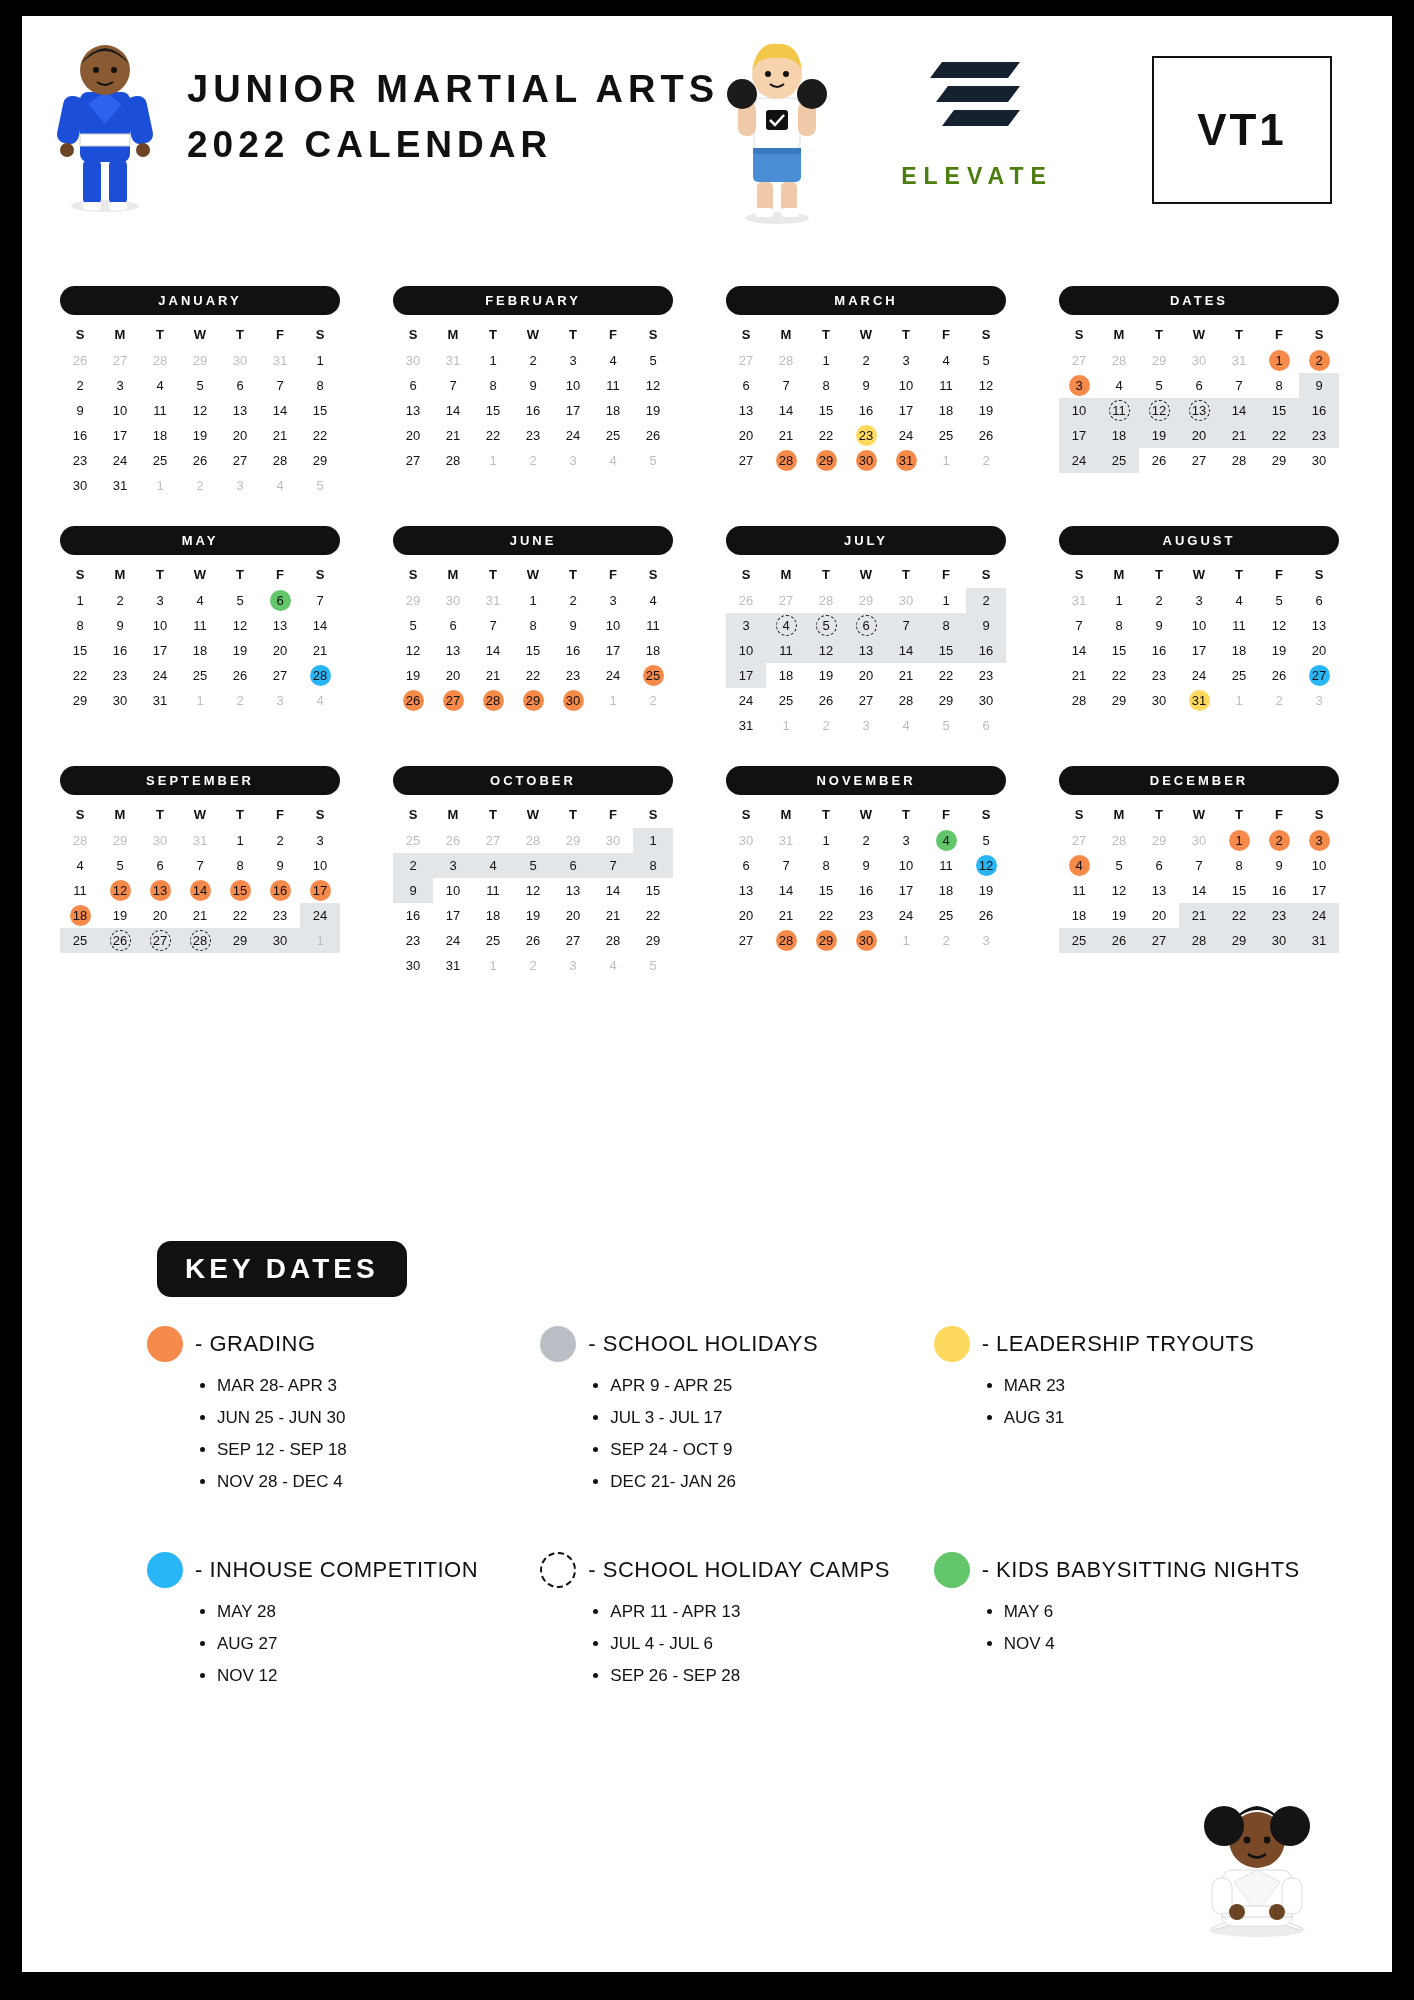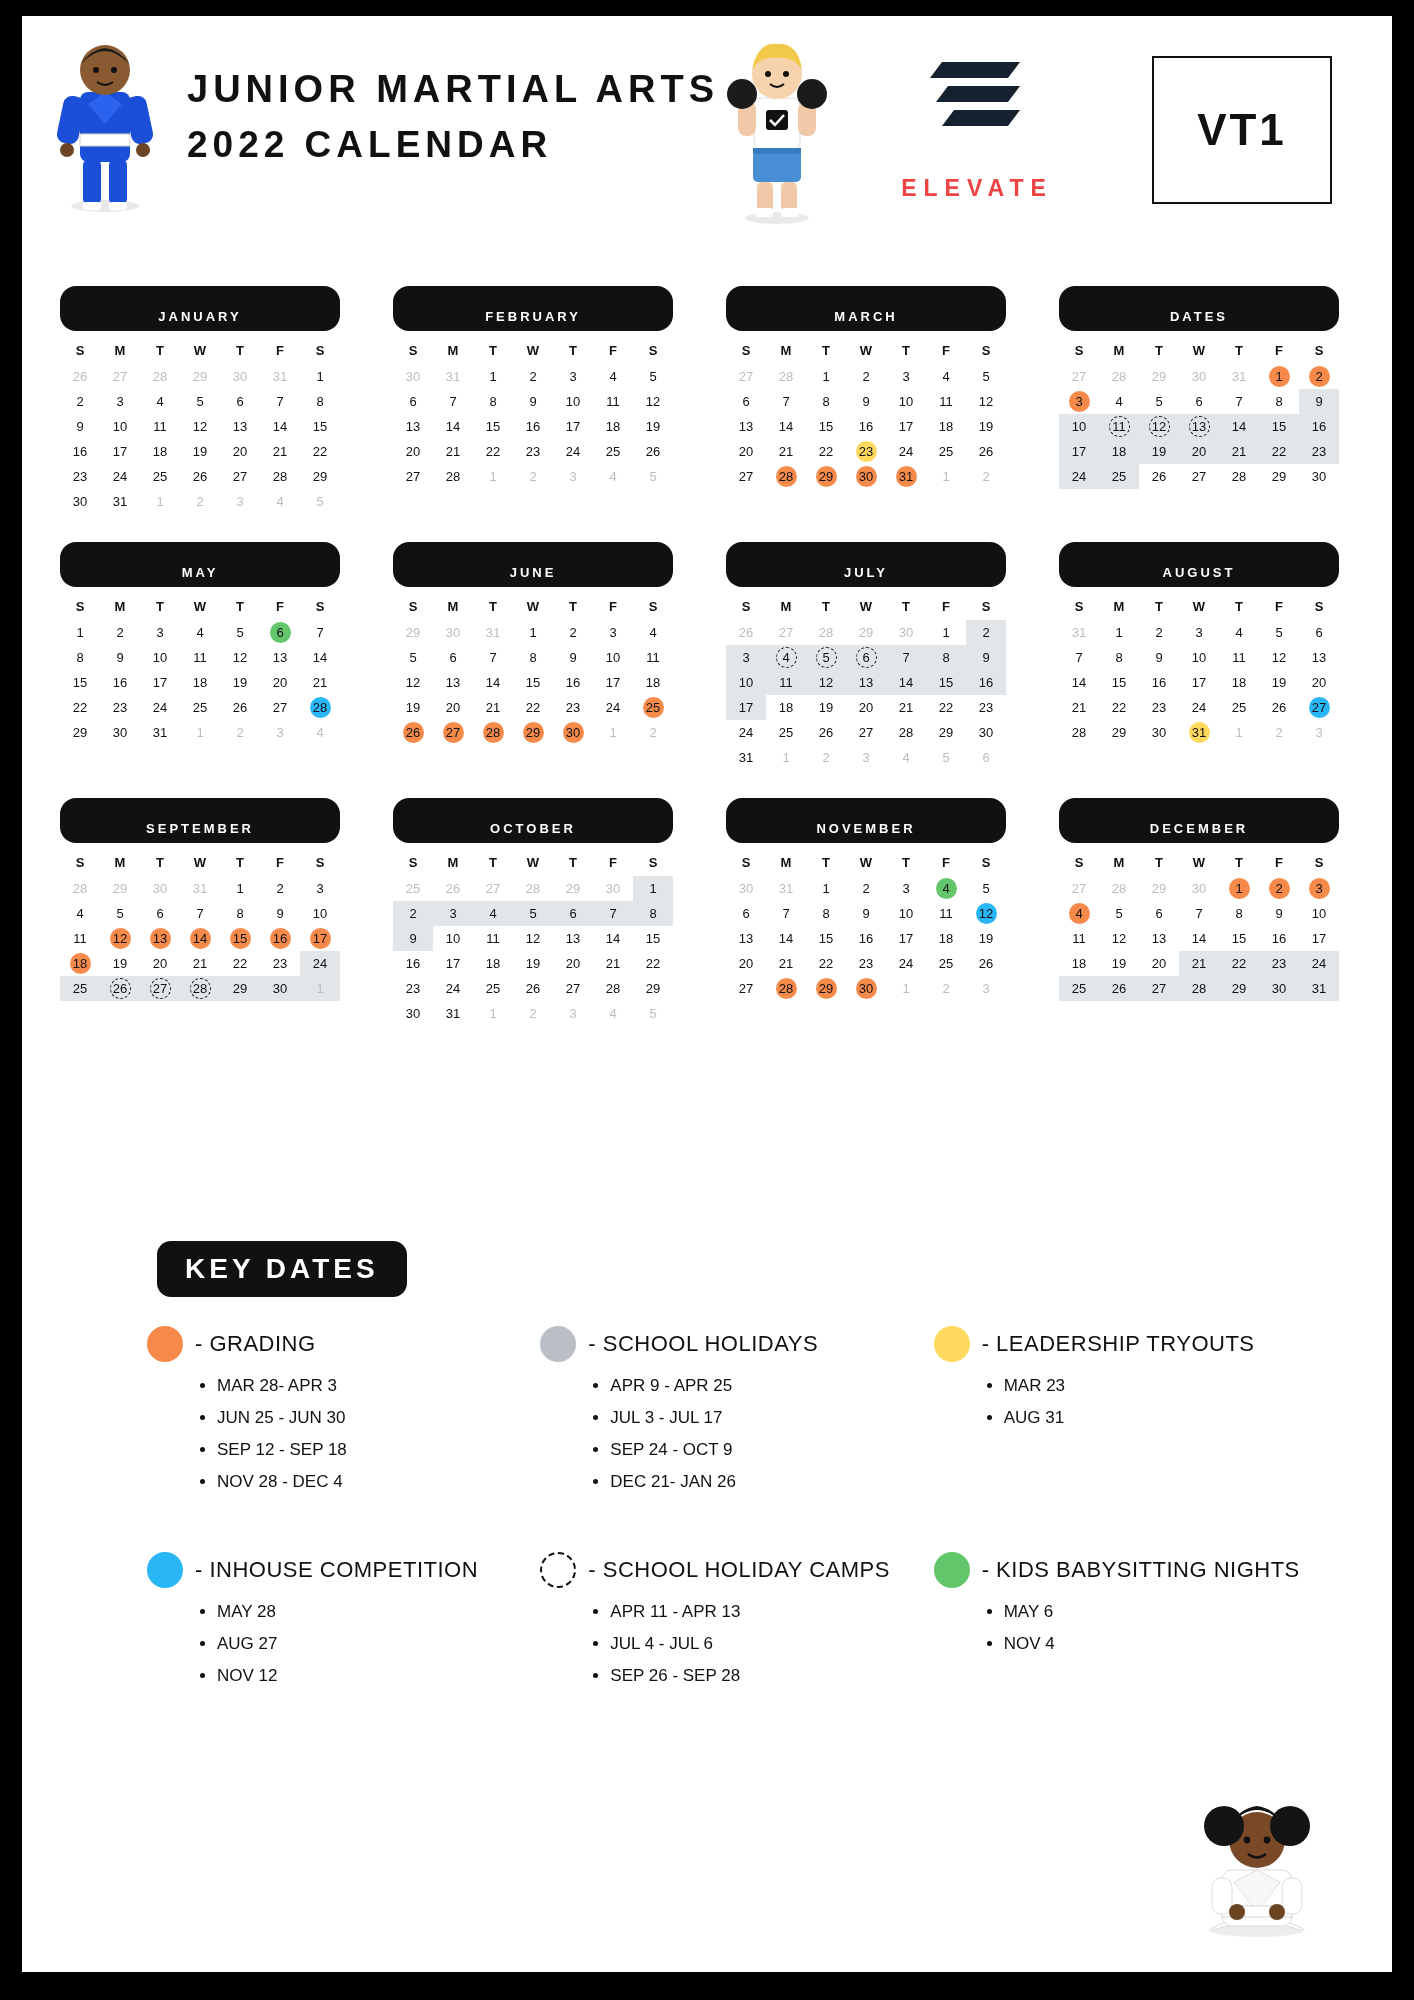--- a/index.html
+++ b/index.html
@@ -37,22 +37,22 @@
   .mascot {
     position:absolute;
   }
   .mascot svg { display:block; }
   .brand {
     position:absolute;
     left:860px; top:40px;
     width:190px; text-align:center;
   }
   .brand-name {
-    font-size:23px; letter-spacing:7px; font-weight:bold; color:#ef4444;
-    margin-top:20px;
+    font-size:23px; letter-spacing:7px; font-weight:bold; color:#4d7c0f;
+    margin-top:8px;
   }
   .vt-box {
     position:absolute;
     left:1130px; top:40px;
     width:180px; height:148px;
     border:2px solid #111;
     display:flex; align-items:center; justify-content:center;
   }
   .vt-box span {
     font-size:44px; font-weight:bold; letter-spacing:3px; color:#111;
@@ -67,21 +67,21 @@
     grid-template-rows:repeat(3, auto);
     column-gap:32px;
     row-gap:28px;
   }
   .month { width:280px; }
   .month-title {
     background:#111; color:#fff;
     border-radius:16px;
     text-align:center;
     font-size:13px; font-weight:bold; letter-spacing:3px;
-    padding:23px 0 7px 0;
+    padding:7px 0 7px 0;
     margin-bottom:8px;
   }
   table.cal {
     border-collapse:collapse;
     width:100%;
     table-layout:fixed;
   }
   table.cal th {
     font-size:13px; font-weight:bold; color:#111;
     padding:4px 0 6px 0;

